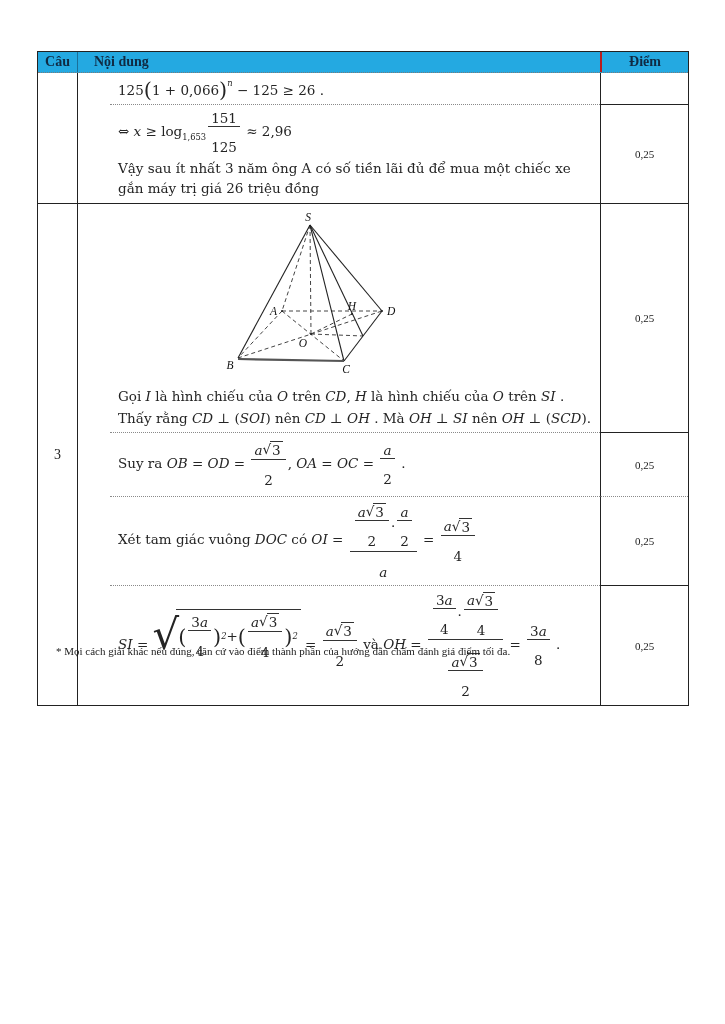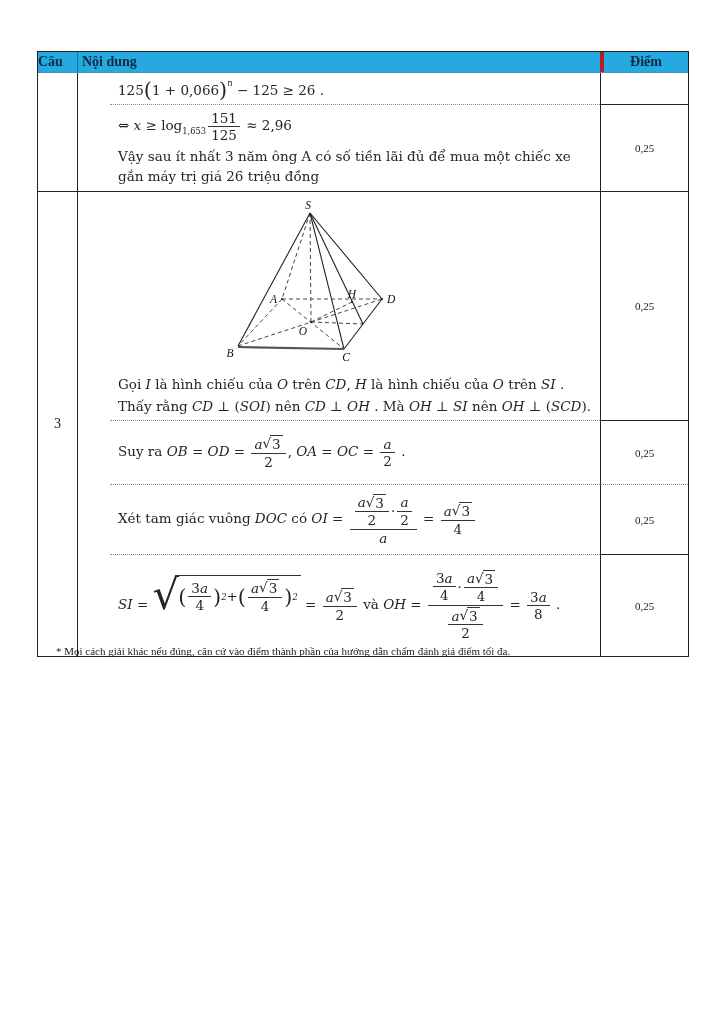--- a/index.html
+++ b/index.html
@@ -3,23 +3,23 @@
 <meta charset="utf-8">
 <style>
   html,body{margin:0;padding:0;background:#ffffff;}
   .page{position:relative;width:725px;height:1024px;background:#fff;overflow:hidden;
         font-family:"Liberation Serif",serif;color:#1a1a1a;}
 
   
   .rubric{position:absolute;left:37px;top:51px;width:652px;border:1px solid #222;box-sizing:border-box;}
   .thead{display:flex;background:#24a9e1;border-bottom:1px dotted #7a7a7a;}
   .th{font-weight:bold;color:#102a43;font-size:14px;padding:2px 0;box-sizing:border-box;}
-  .th.cau{width:39px;}
-  .th.nd{flex:1;text-align:left;padding-left:4px;border-left:1px solid #1a6f99;}
-  .th.diem{width:88px;text-align:center;border-left:4px solid #b91c1c;}
+  .th.cau{width:39px;text-align:center;}
+  .th.nd{flex:1;text-align:left;padding-left:16px;border-left:1px solid #1a6f99;}
+  .th.diem{width:88px;text-align:center;border-left:2px solid #b91c1c;}
 
   .block{display:flex;}
   .block + .block{border-top:1px solid #222;}
   .cau-cell{width:39px;display:flex;align-items:center;justify-content:center;
             font-size:14px;box-sizing:border-box;}
   .rows{flex:1;border-left:1px solid #222;display:flex;flex-direction:column;padding-left:32px;}
   .subrow{display:flex;}
   .subrow .content{flex:1;padding:4px 6px 4px 8px;display:flex;flex-direction:column;
                    justify-content:center;box-sizing:border-box;min-width:0;}
   .subrow .diem{width:88px;border-left:1px solid #222;display:flex;align-items:center;
@@ -31,21 +31,21 @@
   
   .mline{font-family:"DejaVu Serif","Liberation Serif",serif;font-size:13.5px;color:#242424;
          line-height:1.5;}
   .mline + .mline{margin-top:2px;}
   .mt{font-style:normal;}
   .mv{font-style:italic;}
   .msub{font-size:0.62em;vertical-align:-0.45em;}
   .mhsup{font-size:0.62em;vertical-align:1.02em;font-style:italic;}
   .mbig{font-size:1.55em;line-height:0;vertical-align:-0.12em;font-weight:300;}
   .mfrac{display:inline-flex;flex-direction:column;vertical-align:middle;text-align:center;
-         margin:1px 2px;}
+         margin:1px 2px;gap:12px;}
   .mnum{display:flex;justify-content:center;align-items:center;padding:0 3px;
         border-bottom:1px solid #333;line-height:1.2;}
   .mden{display:flex;justify-content:center;align-items:center;padding:0 3px;line-height:1.2;}
   .msqrt{display:inline-flex;align-items:center;white-space:nowrap;}
   .msqrt > .mrad{line-height:1;margin-right:-1px;}
   .msqrt > .mbody{border-top:1px solid #333;padding:0 2px;line-height:1.2;display:inline-flex;
                   align-items:center;}
   .mbigsqrt > .mrad{font-size:3.1em;font-weight:200;line-height:1;margin-right:-3px;}
   .mbigsqrt > .mbody{border-top:1.4px solid #333;padding:2px 3px 0 2px;}
   .mbigsqrt .mhsup{vertical-align:1.35em;}

